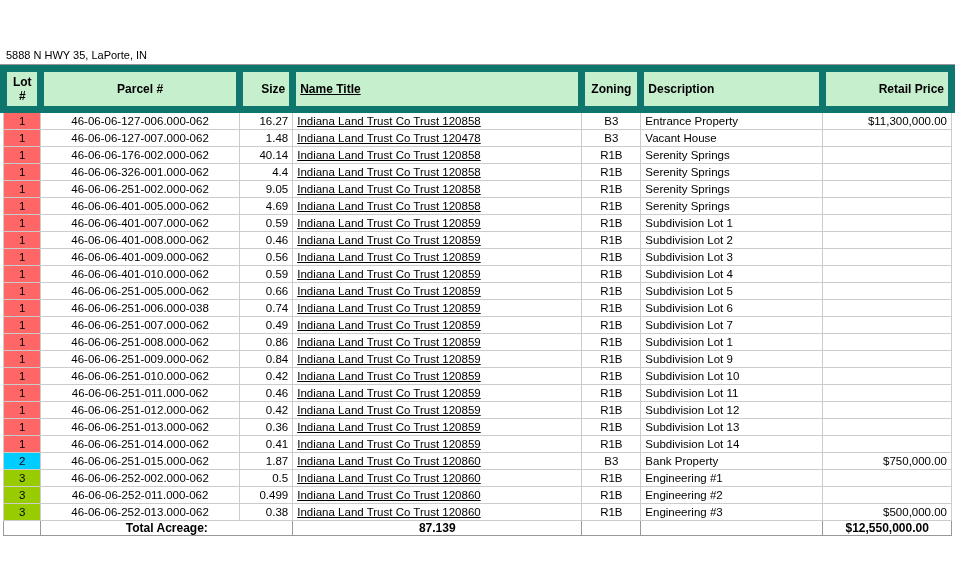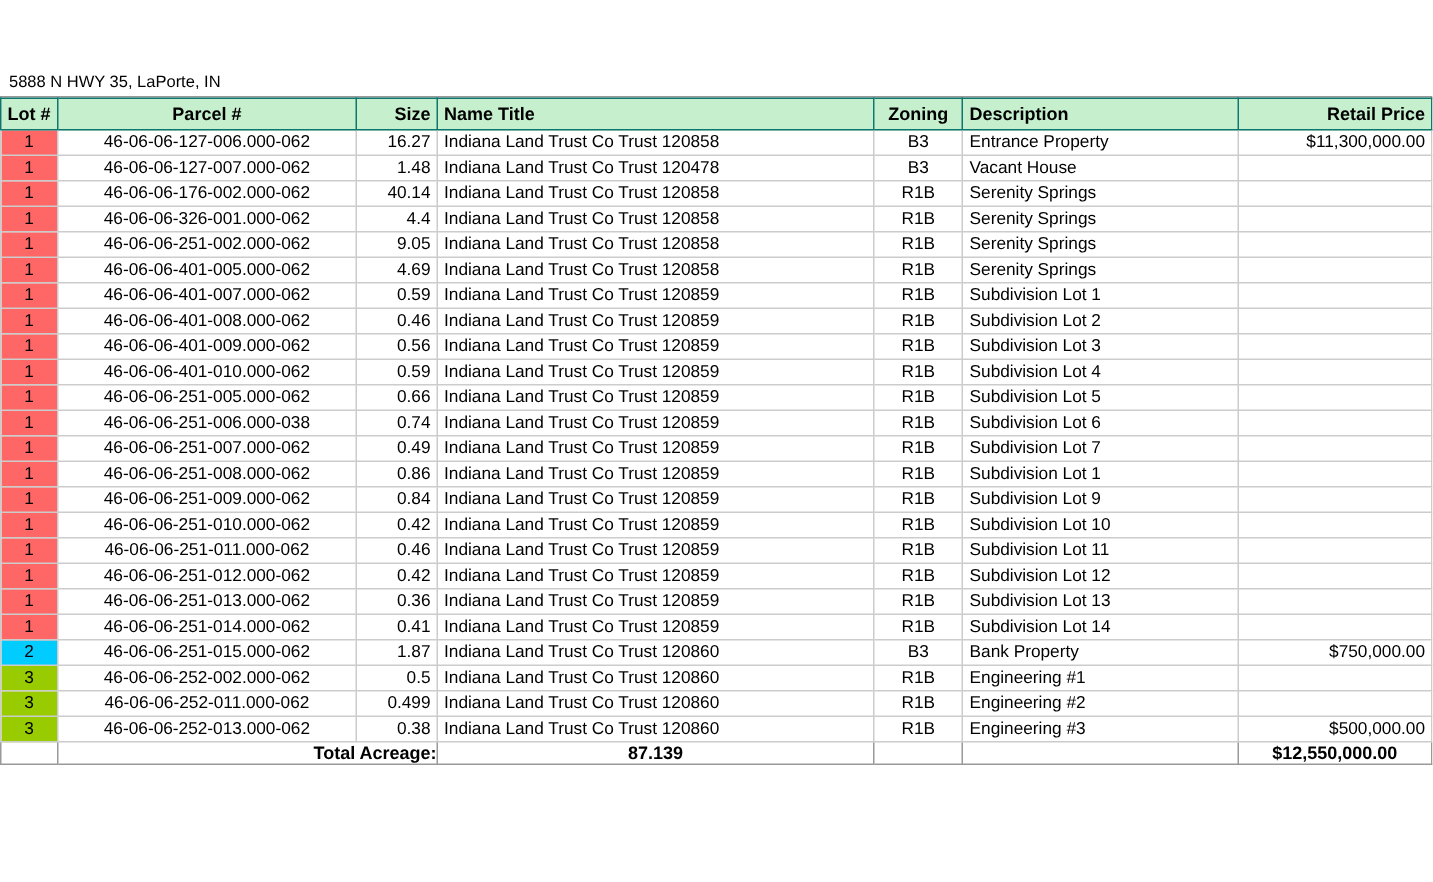--- a/index.html
+++ b/index.html
@@ -17,50 +17,50 @@
       border-bottom: 1px solid #999;
       color: #000;
       margin-top: 46px;
     }
     table {
       width: 100%;
       border-collapse: collapse;
     }
     thead tr th {
       background: #c6efce;
-      border: 1px solid #0f766e;
+      border: 7px solid #0f766e;
       padding: 3px 4px;
       text-align: center;
       font-weight: bold;
       font-size: 12px;
     }
     tbody tr td {
       border: 1px solid #ccc;
       padding: 2px 4px;
       font-size: 11.5px;
     }
     .col-lot { text-align: center; width: 35px; }
     .col-parcel { text-align: center; width: 185px; }
     .col-size { text-align: right; width: 50px; }
-    .col-name { text-align: left; width: 270px; }
+    .col-name { text-align: left; width: 270px; text-decoration: underline; }
     .col-zoning { text-align: center; width: 55px; }
     .col-desc { text-align: left; width: 170px; }
     .col-price { text-align: right; width: 120px; }
 
     .lot1 { background: #ff6666; color: #000; }
     .lot2 { background: #00ccff; color: #000; }
     .lot3 { background: #99cc00; color: #000; }
 
     .footer-row td {
       background: #fff;
       font-weight: bold;
       font-size: 12px;
       border: 1px solid #999;
     }
-    .total-label { text-align: right; }
+    .total-label { }
     .total-value { text-align: center; background: #ffff00; font-weight: bold; }
     .price-cell { font-weight: normal; margin-left: 36px; }
   </style>
 </head>
 <body>
 
 <div class="title-bar">
   <span>5888 N HWY 35, LaPorte, IN</span>
 </div>
 

